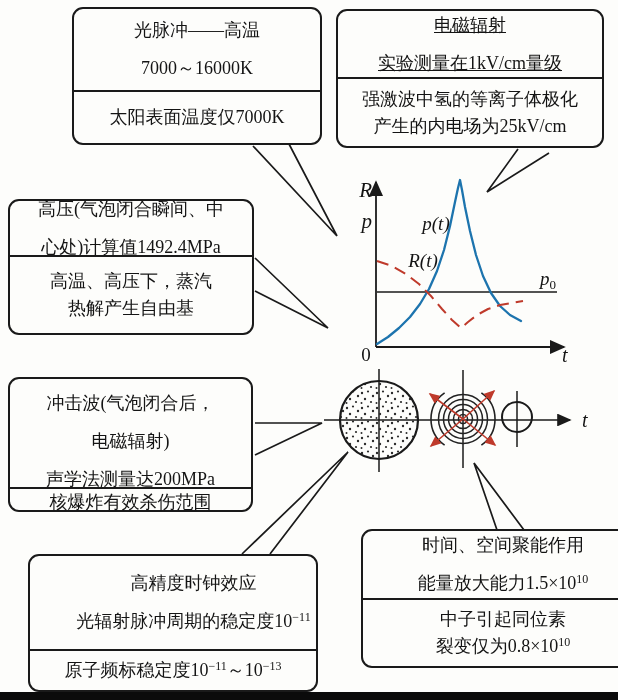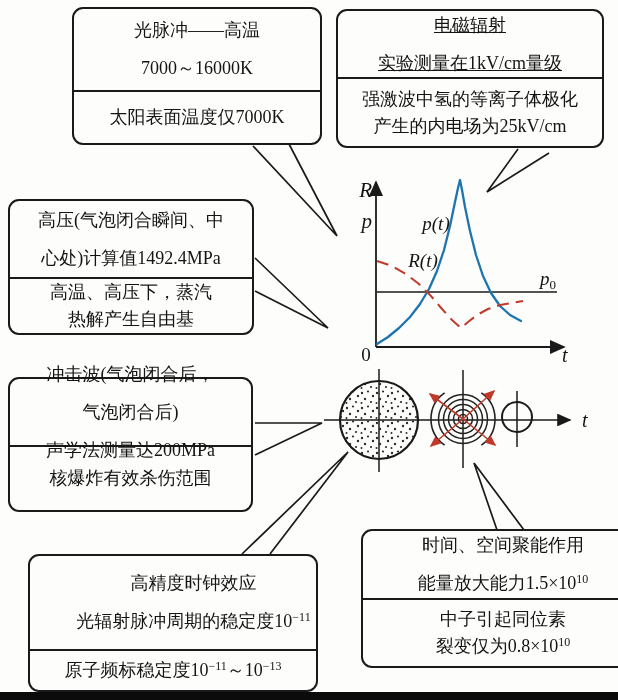--- a/index.html
+++ b/index.html
@@ -8,22 +8,22 @@
   .box{position:absolute;box-sizing:border-box;border:2px solid #1a1a1a;border-radius:11px;
        background:#fdfdfb;display:flex;flex-direction:column;z-index:2;}
   .sec{display:flex;flex-direction:column;justify-content:center;align-items:center;
        text-align:center;font-size:18px;line-height:27px;box-sizing:border-box;}
   .sec.hd{border-bottom:2px solid #1a1a1a;gap:11px;}
   .sec.ft{flex:1;}
   .sec div, .sec span{white-space:nowrap;}
   sup{font-size:12px;line-height:0;vertical-align:6px;}
   #b1{left:72px;top:7px;width:250px;height:138px;}   #b1 .hd{height:83px;}
   #b2{left:336px;top:9px;width:268px;height:139px;}  #b2 .hd{height:68px;text-decoration:underline;}
-  #b3{left:8px;top:199px;width:246px;height:136px;}  #b3 .hd{height:78px;}
-  #b4{left:8px;top:377px;width:245px;height:135px;}  #b4 .hd{height:68px;}
+  #b3{left:8px;top:199px;width:246px;height:136px;}  #b3 .hd{height:56px;}
+  #b4{left:8px;top:377px;width:245px;height:135px;}  #b4 .hd{height:94px;margin-top:16px;}
   #b5{left:28px;top:554px;width:290px;height:138px;} #b5 .hd{height:95px;padding-left:41px;}
   #b6{left:361px;top:529px;width:284px;height:139px;}#b6 .hd{height:69px;}
   svg.overlay{position:absolute;left:0;top:0;z-index:3;pointer-events:none;}
   .bottombar{position:absolute;left:0;top:692px;width:618px;height:8px;background:#0b0b0b;z-index:4;}
   text{font-family:"Liberation Serif","DejaVu Serif",serif;fill:#141414;}
   .it{font-style:italic;}
 </style>
 </head>
 <body>
 
@@ -57,21 +57,21 @@
     </div>
     <div class="sec ft">
       <div>高温、高压下，蒸汽</div>
       <div>热解产生自由基</div>
     </div>
   </div>
 
   <div class="box" id="b4">
     <div class="sec hd">
       <div>冲击波(气泡闭合后，</div>
-      <div>气泡闭合后)</div>
+      <div>电磁辐射)</div>
       <div>声学法测量达200MPa</div>
     </div>
     <div class="sec ft">
       <div>核爆炸有效杀伤范围</div>
     </div>
   </div>
 
   <div class="box" id="b5">
     <div class="sec hd">
       <div>高精度时钟效应</div>

